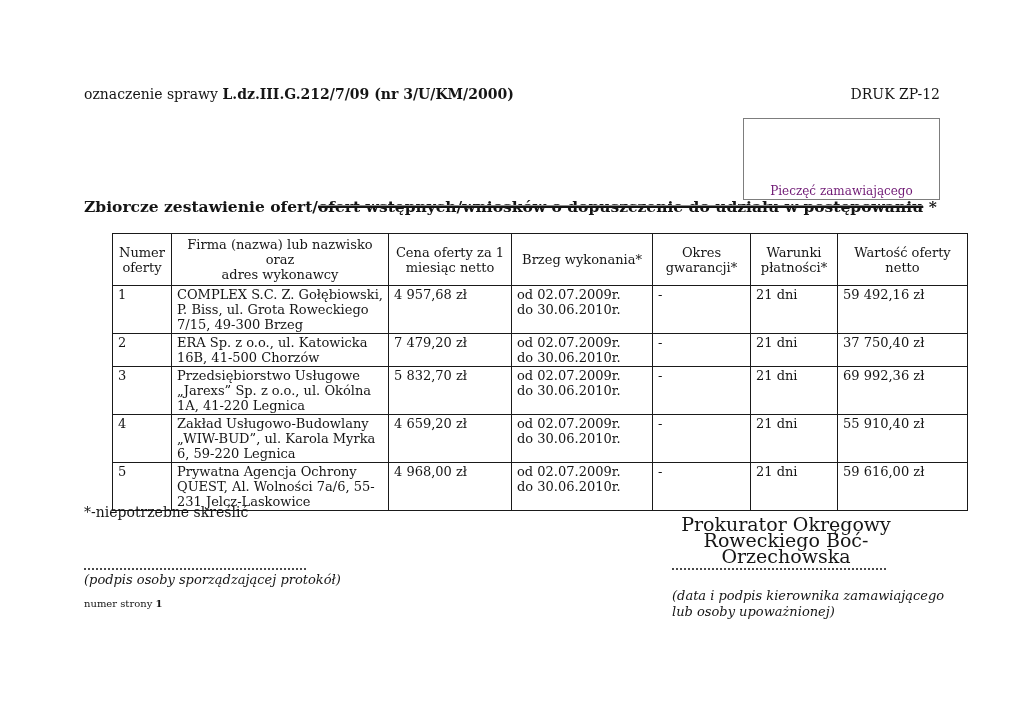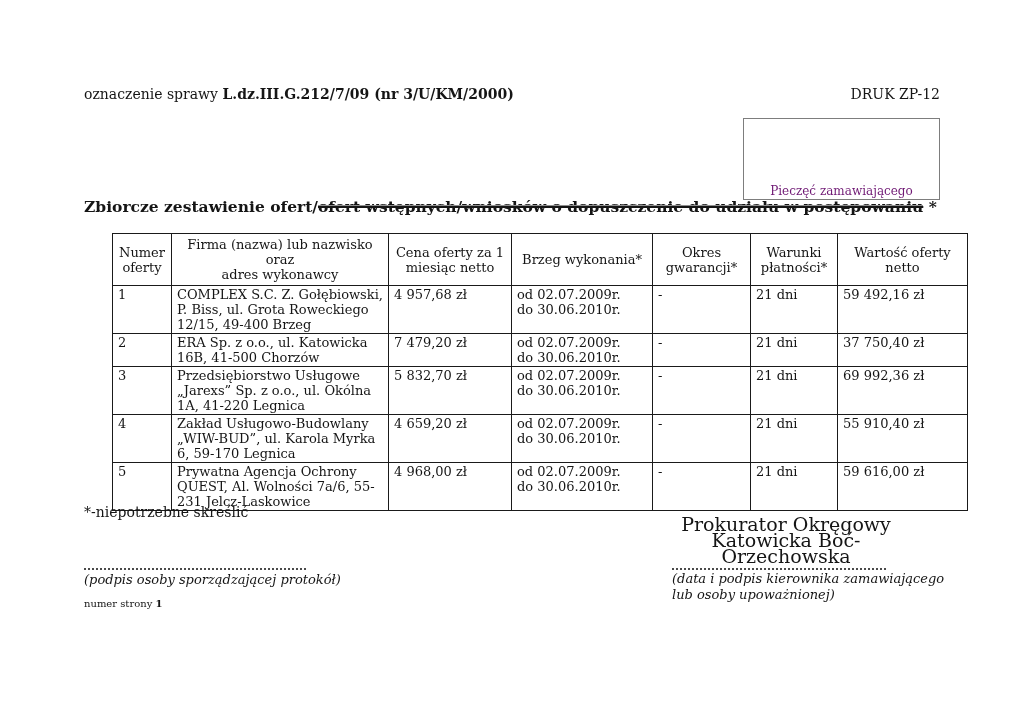--- a/index.html
+++ b/index.html
@@ -37,21 +37,21 @@
   .offers-table td { vertical-align:top; text-align:left; }
 
   
   .footnote { position:absolute; left:84px; top:504px; font-size:14px; }
   .signatory { position:absolute; left:656px; top:516px; width:260px; text-align:center; font-size:19px; line-height:16px; }
   .sig-line { position:absolute; height:8px; border-bottom:2px dotted #4a4a4a; }
   .sig-line-left { left:84px; top:560px; width:222px; }
   .sig-line-right { left:672px; top:560px; width:214px; }
   .sig-caption { position:absolute; font-size:13px; font-style:italic; line-height:15.5px; white-space:pre-line; }
   .sig-caption-left { left:84px; top:572px; }
-  .sig-caption-right { left:672px; top:571px; }
+  .sig-caption-right { left:672px; top:588px; }
   .page-line { position:absolute; left:84px; top:598px; font-size:10px; }
   .page-number { font-weight:bold; }
 </style>
 </head>
 <body>
 
 <div class="page">
 
   <div class="case-line"><span>oznaczenie sprawy </span><span class="case-number">L.dz.III.G.212/7/09 (nr 3/U/KM/2000)</span></div>
 
@@ -87,21 +87,21 @@
 gwarancji*</th>
         <th>Warunki
 płatności*</th>
         <th class="al">Wartość oferty
 netto</th>
       </tr>
     </thead>
     <tbody>
       <tr style="height:45px">
         <td>1</td>
-        <td>COMPLEX S.C. Z. Gołębiowski, P. Biss, ul. Grota Roweckiego 12/15, 49-400 Brzeg</td>
+        <td>COMPLEX S.C. Z. Gołębiowski, P. Biss, ul. Grota Roweckiego 7/15, 49-300 Brzeg</td>
         <td>4 957,68 zł</td>
         <td>od 02.07.2009r.
 do 30.06.2010r.</td>
         <td>-</td>
         <td>21 dni</td>
         <td>59 492,16 zł</td>
       </tr>
       <tr style="height:33px">
         <td>2</td>
         <td>ERA Sp. z o.o., ul. Katowicka 16B, 41-500 Chorzów</td>
@@ -117,21 +117,21 @@
         <td>Przedsiębiorstwo Usługowe „Jarexs” Sp. z o.o., ul. Okólna 1A, 41-220 Legnica</td>
         <td>5 832,70 zł</td>
         <td>od 02.07.2009r.
 do 30.06.2010r.</td>
         <td>-</td>
         <td>21 dni</td>
         <td>69 992,36 zł</td>
       </tr>
       <tr style="height:47px">
         <td>4</td>
-        <td>Zakład Usługowo-Budowlany „WIW-BUD”, ul. Karola Myrka 6, 59-170 Legnica</td>
+        <td>Zakład Usługowo-Budowlany „WIW-BUD”, ul. Karola Myrka 6, 59-220 Legnica</td>
         <td>4 659,20 zł</td>
         <td>od 02.07.2009r.
 do 30.06.2010r.</td>
         <td>-</td>
         <td>21 dni</td>
         <td>55 910,40 zł</td>
       </tr>
       <tr style="height:47px">
         <td>5</td>
         <td>Prywatna Agencja Ochrony QUEST, Al. Wolności 7a/6, 55-231 Jelcz-Laskowice</td>
@@ -142,21 +142,21 @@
         <td>21 dni</td>
         <td>59 616,00 zł</td>
       </tr>
     </tbody>
   </table>
 
   <div class="footnote">*-niepotrzebne skreślić</div>
 
   <div class="signatory">
     <div>Prokurator Okręgowy</div>
-    <div>Katowicka Boć-Orzechowska</div>
+    <div>Roweckiego Boć-Orzechowska</div>
   </div>
 
   <div class="sig-line sig-line-left"></div>
   <div class="sig-caption sig-caption-left">(podpis osoby sporządzającej protokół)</div>
 
   <div class="sig-line sig-line-right"></div>
   <div class="sig-caption sig-caption-right">(data i podpis kierownika zamawiającego
 lub osoby upoważnionej)</div>
 
   <div class="page-line"><span>numer strony </span><span class="page-number">1</span></div>

